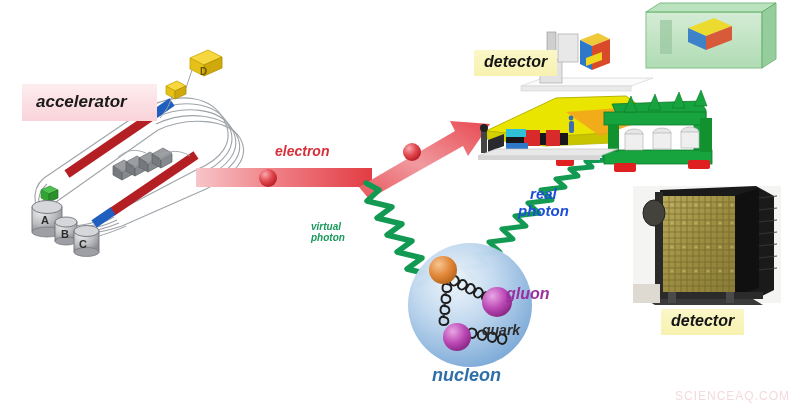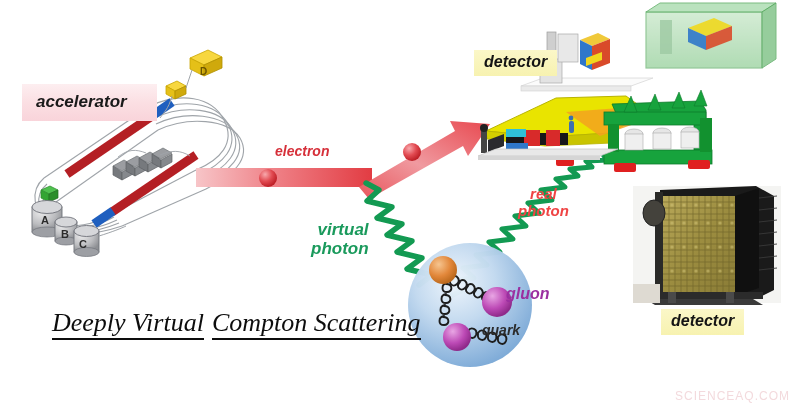--- a/index.html
+++ b/index.html
@@ -60,28 +60,28 @@
     line-height: 1.1;
   }
   .lbl-electron {
     left: 243px; top: 144px;
     font-size: 14px;
     color: #d6303a;
     margin-left: 32px;
   }
   .lbl-virtual {
     left: 311px; top: 221px;
-    font-size: 17px;
+    font-size: 10px;
     color: #1a9a5c;
-    text-align: right;
+    text-align: left;
   }
   .lbl-real {
     left: 518px; top: 186px;
     font-size: 15px;
-    color: #ef4444;
+    color: #1d4ed8;
     text-align: center;
   }
   .lbl-quark {
     left: 506px; top: 285px;
     font-size: 16px;
     color: #9b2fa0;
   }
   .lbl-gluon {
     left: 482px; top: 323px;
     font-size: 14px;
@@ -487,25 +487,22 @@
     <div>photon</div>
   </div>
 
   <div class="plain-label lbl-real">
     <div>real</div>
     <div>photon</div>
   </div>
 
   <div class="plain-label lbl-quark">gluon</div>
   <div class="plain-label lbl-gluon">quark</div>
+  <div class="plain-label lbl-nucleon">nucleon</div>
 
   <div class="hall-letter hall-a">A</div>
   <div class="hall-letter hall-b">B</div>
   <div class="hall-letter hall-c">C</div>
   <div class="hall-letter hall-d">D</div>
 
-  <div class="title-block">
-    <div class="title-line">Deeply Virtual</div>
-    <div class="title-line title-line-2">Compton Scattering</div>
-  </div>
 
   <div class="watermark">SCIENCEAQ.COM</div>
 </div>
 
 </body></html>

